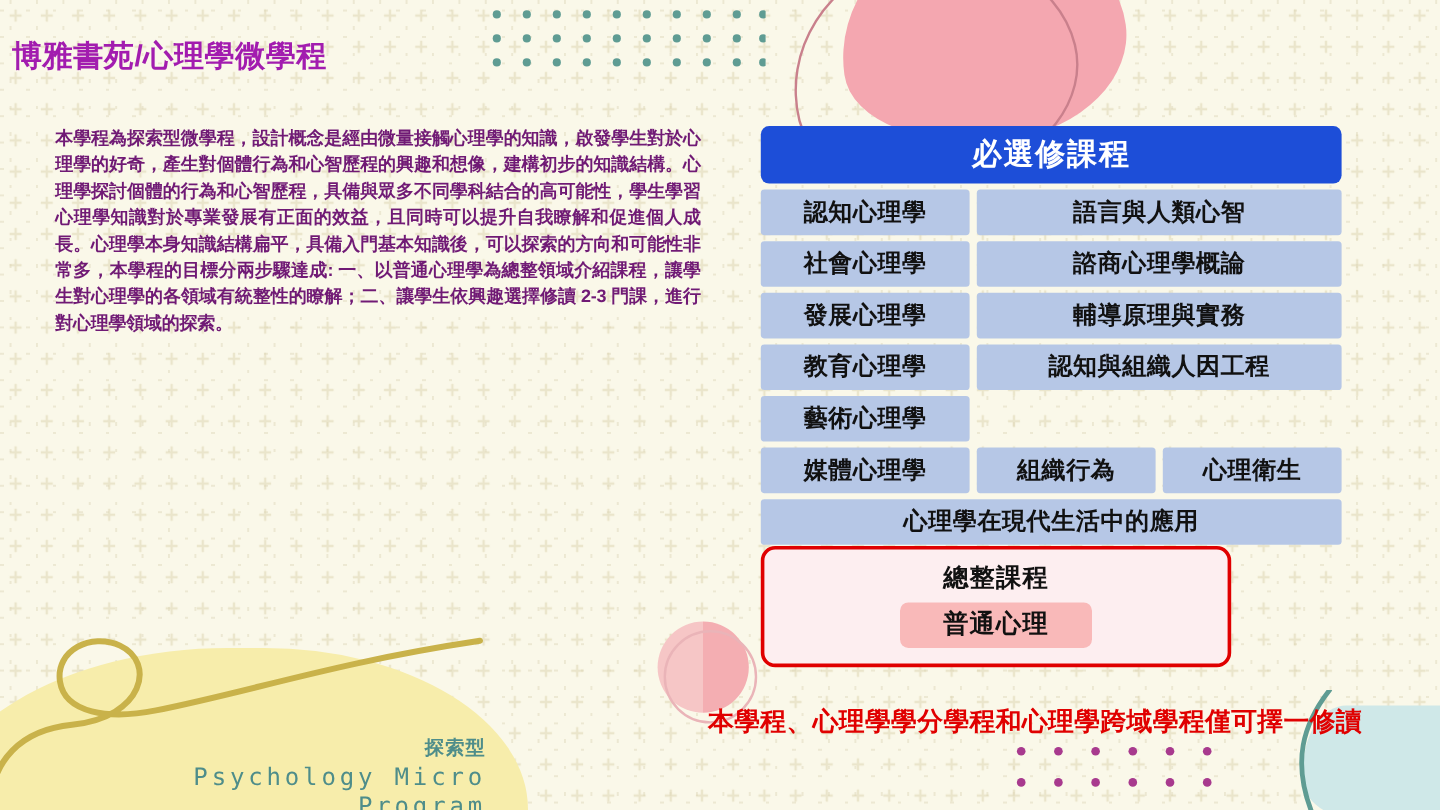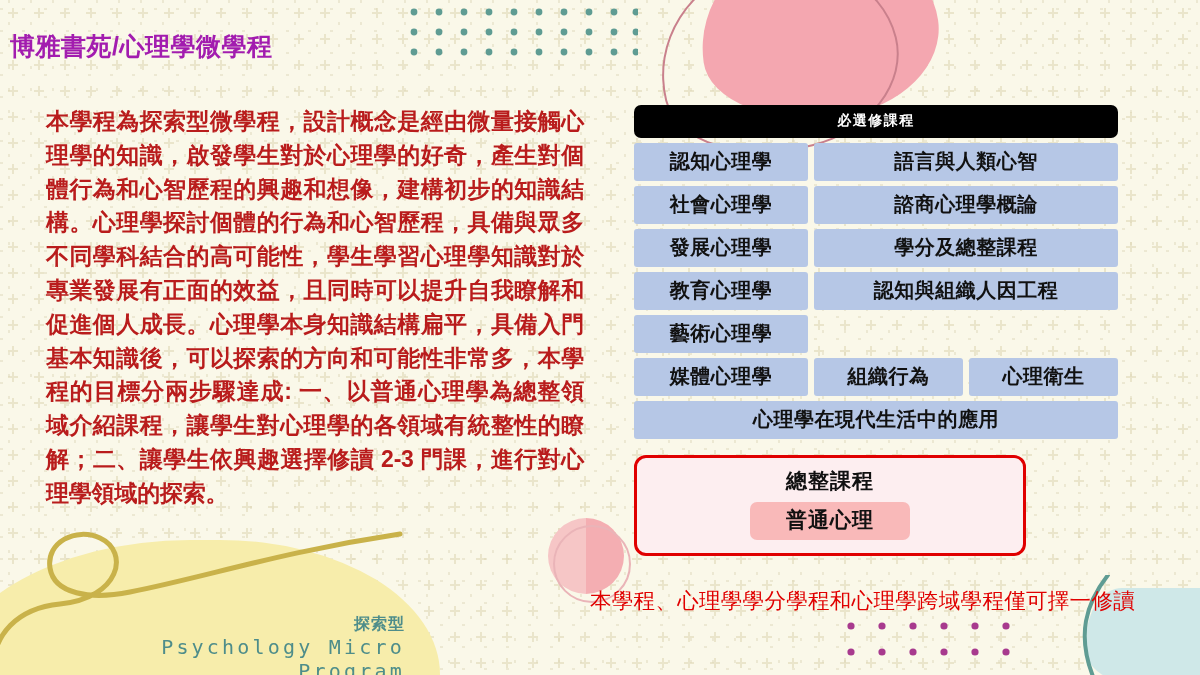--- a/index.html
+++ b/index.html
@@ -132,23 +132,23 @@
     padding: 7px 0 9px 16px;
     font-size: 20.5px;
     font-weight: 700;
     color: #1a1a1a;
     line-height: 1.42;
   }
   .credits-box div { white-space: nowrap; }
 
   .body-text {
     margin-top: 12px;
-    font-size: 23px;
-    font-weight: 700;
-    color: #b91c1c;
+    font-size: 15px;
+    font-weight: 700;
+    color: #701a75;
     line-height: 1.47;
     letter-spacing: -0.2px;
     text-align: justify;
     width: 538px;
   }
 
   
   .brand {
     position: absolute;
     left: 100px; top: 615px;
@@ -170,23 +170,23 @@
     margin-top: 2px;
   }
 
   
   .right-col {
     position: absolute;
     left: 634px; top: 105px;
     width: 484px;
   }
   .table-header {
-    background: #000000;
+    background: #1d4ed8;
     color: #fff;
-    font-size: 14px;
+    font-size: 25px;
     font-weight: 700;
     text-align: center;
     padding: 7px 0 8px;
     border-radius: 7px;
     letter-spacing: 1.5px;
   }
   .course-row {
     display: flex;
     gap: 6px;
     margin-top: 5px;
@@ -234,21 +234,21 @@
     letter-spacing: 1px;
     border-radius: 7px;
     padding: 4px 36px 6px;
   }
 
   
   .warning-note {
     position: absolute;
     left: 590px; top: 586px;
     font-size: 21.5px;
-    font-weight: 400;
+    font-weight: 700;
     color: #e00000;
     letter-spacing: .3px;
     white-space: nowrap;
   }
 </style>
 </head>
 <body>
 
 <div id="slide">
 
@@ -349,21 +349,21 @@
     <div class="course-row">
       <div class="pill w-left">認知心理學</div>
       <div class="pill w-right">語言與人類心智</div>
     </div>
     <div class="course-row">
       <div class="pill w-left">社會心理學</div>
       <div class="pill w-right">諮商心理學概論</div>
     </div>
     <div class="course-row">
       <div class="pill w-left">發展心理學</div>
-      <div class="pill w-right">學分及總整課程</div>
+      <div class="pill w-right">輔導原理與實務</div>
     </div>
     <div class="course-row">
       <div class="pill w-left">教育心理學</div>
       <div class="pill w-right">認知與組織人因工程</div>
     </div>
     <div class="course-row">
       <div class="pill w-left">藝術心理學</div>
     </div>
     <div class="course-row">
       <div class="pill w-left">媒體心理學</div>

